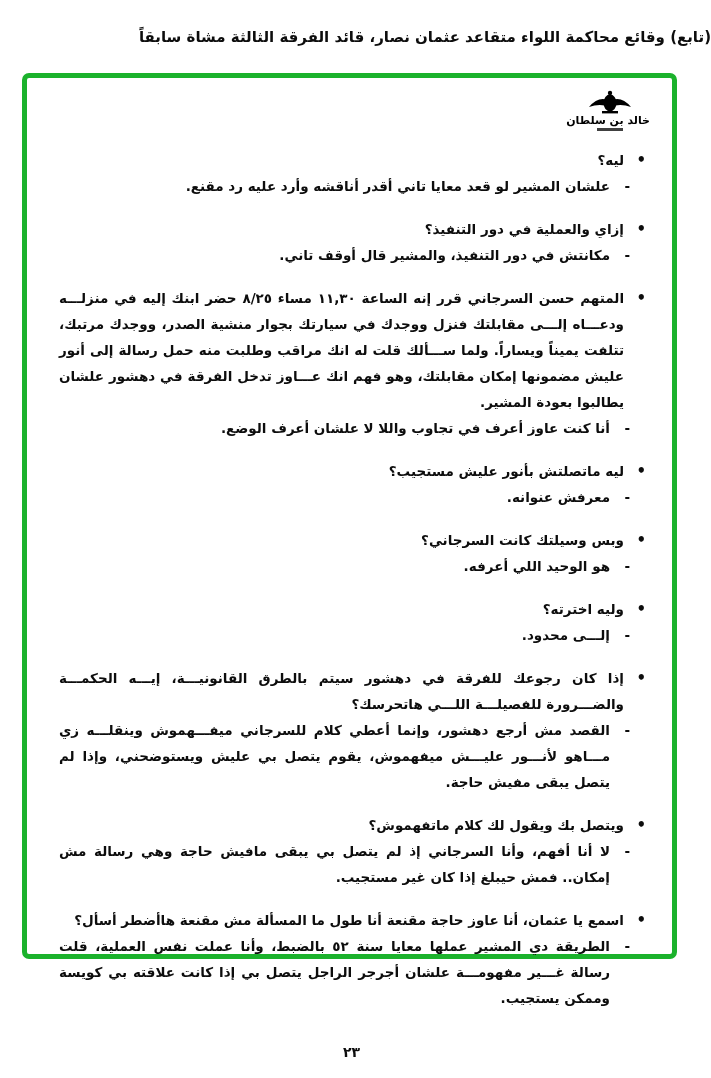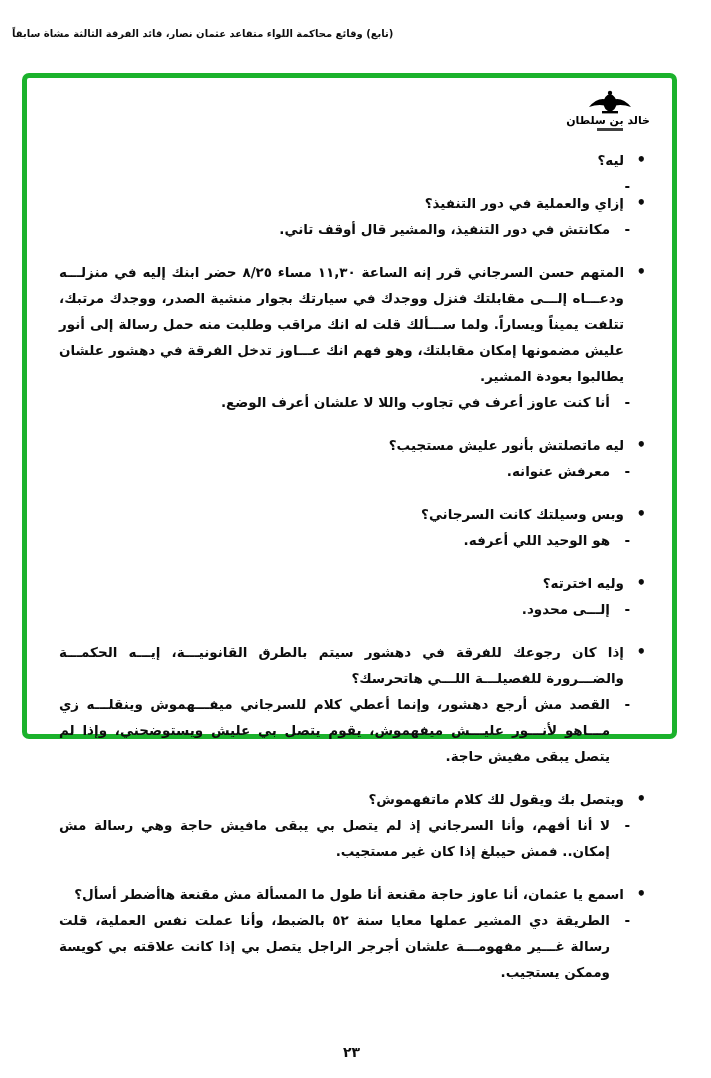--- a/index.html
+++ b/index.html
@@ -13,33 +13,33 @@
     height: 1078px;
     background: #ffffff;
     font-family: "DejaVu Sans", sans-serif;
     color: #0d0d0d;
     direction: rtl;
     overflow: hidden;
   }
   .header {
     position: absolute;
     top: 28px;
-    left: 12px;
+    left: 4px;
     right: 0;
-    text-align: left;
-    font-size: 10px;
+    text-align: right;
+    font-size: 15px;
     font-weight: bold;
     letter-spacing: 0;
   }
   .border-box {
     position: absolute;
     top: 73px;
     left: 22px;
     width: 655px;
-    height: 666px;
+    height: 886px;
     border: 5px solid #1bb22c;
     border-radius: 7px;
     box-sizing: border-box;
     background: #ffffff;
   }
   .stamp {
     margin: 12px 22px 10px 0;
     width: 80px;
     text-align: center;
     float: right;
@@ -120,20 +120,21 @@
 
     <div class="qa-list">
 
       <div class="qa">
         <div class="line q">
           <span class="marker">•</span>
           <span>ليه؟</span>
         </div>
         <div class="line a">
           <span class="marker">-</span>
+          <span>علشان المشير لو قعد معايا تاني أقدر أناقشه وأرد عليه رد مقنع.</span>
         </div>
       </div>
 
       <div class="qa">
         <div class="line q">
           <span class="marker">•</span>
           <span>إزاي والعملية في دور التنفيذ؟</span>
         </div>
         <div class="line a">
           <span class="marker">-</span>

